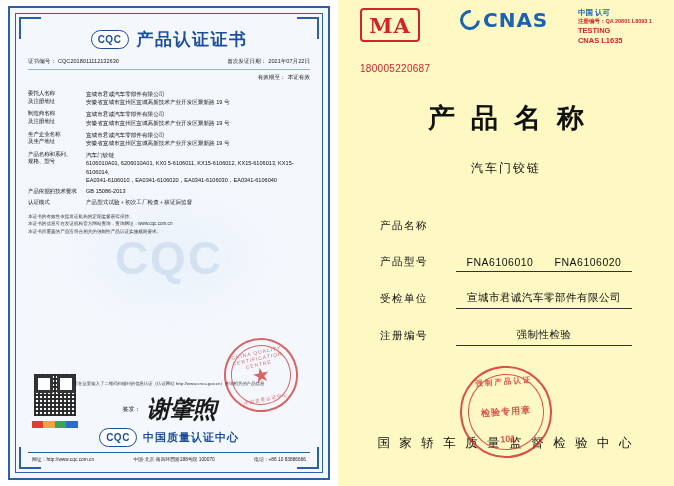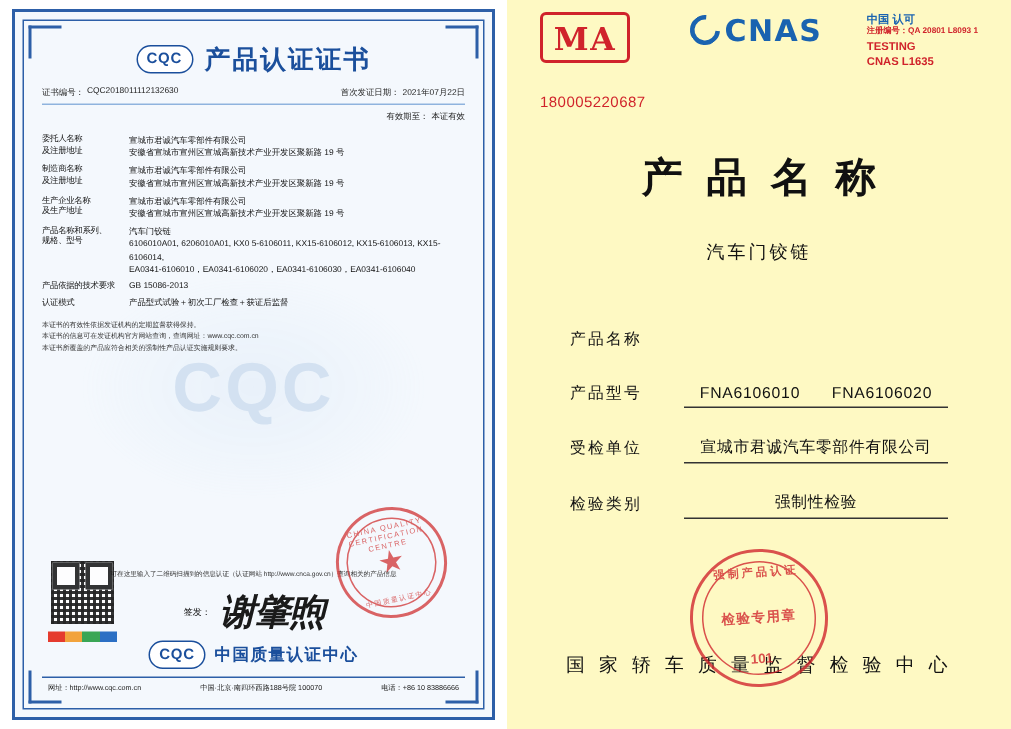--- a/index.html
+++ b/index.html
@@ -614,21 +614,21 @@
           <span>FNA6106020</span>
         </div>
       </div>
 
       <div class="rrow">
         <div class="rk">受检单位</div>
         <div class="rv">宣城市君诚汽车零部件有限公司</div>
       </div>
 
       <div class="rrow">
-        <div class="rk">检验类别</div>
+        <div class="rk">注册编号</div>
         <div class="rv">强制性检验</div>
       </div>
 
     </div>
 
     <div class="report-seal">
       <div class="ring2"></div>
       <div class="s-top">强制产品认证</div>
       <div class="s-mid">检验专用章</div>
       <div class="s-num">101</div>

